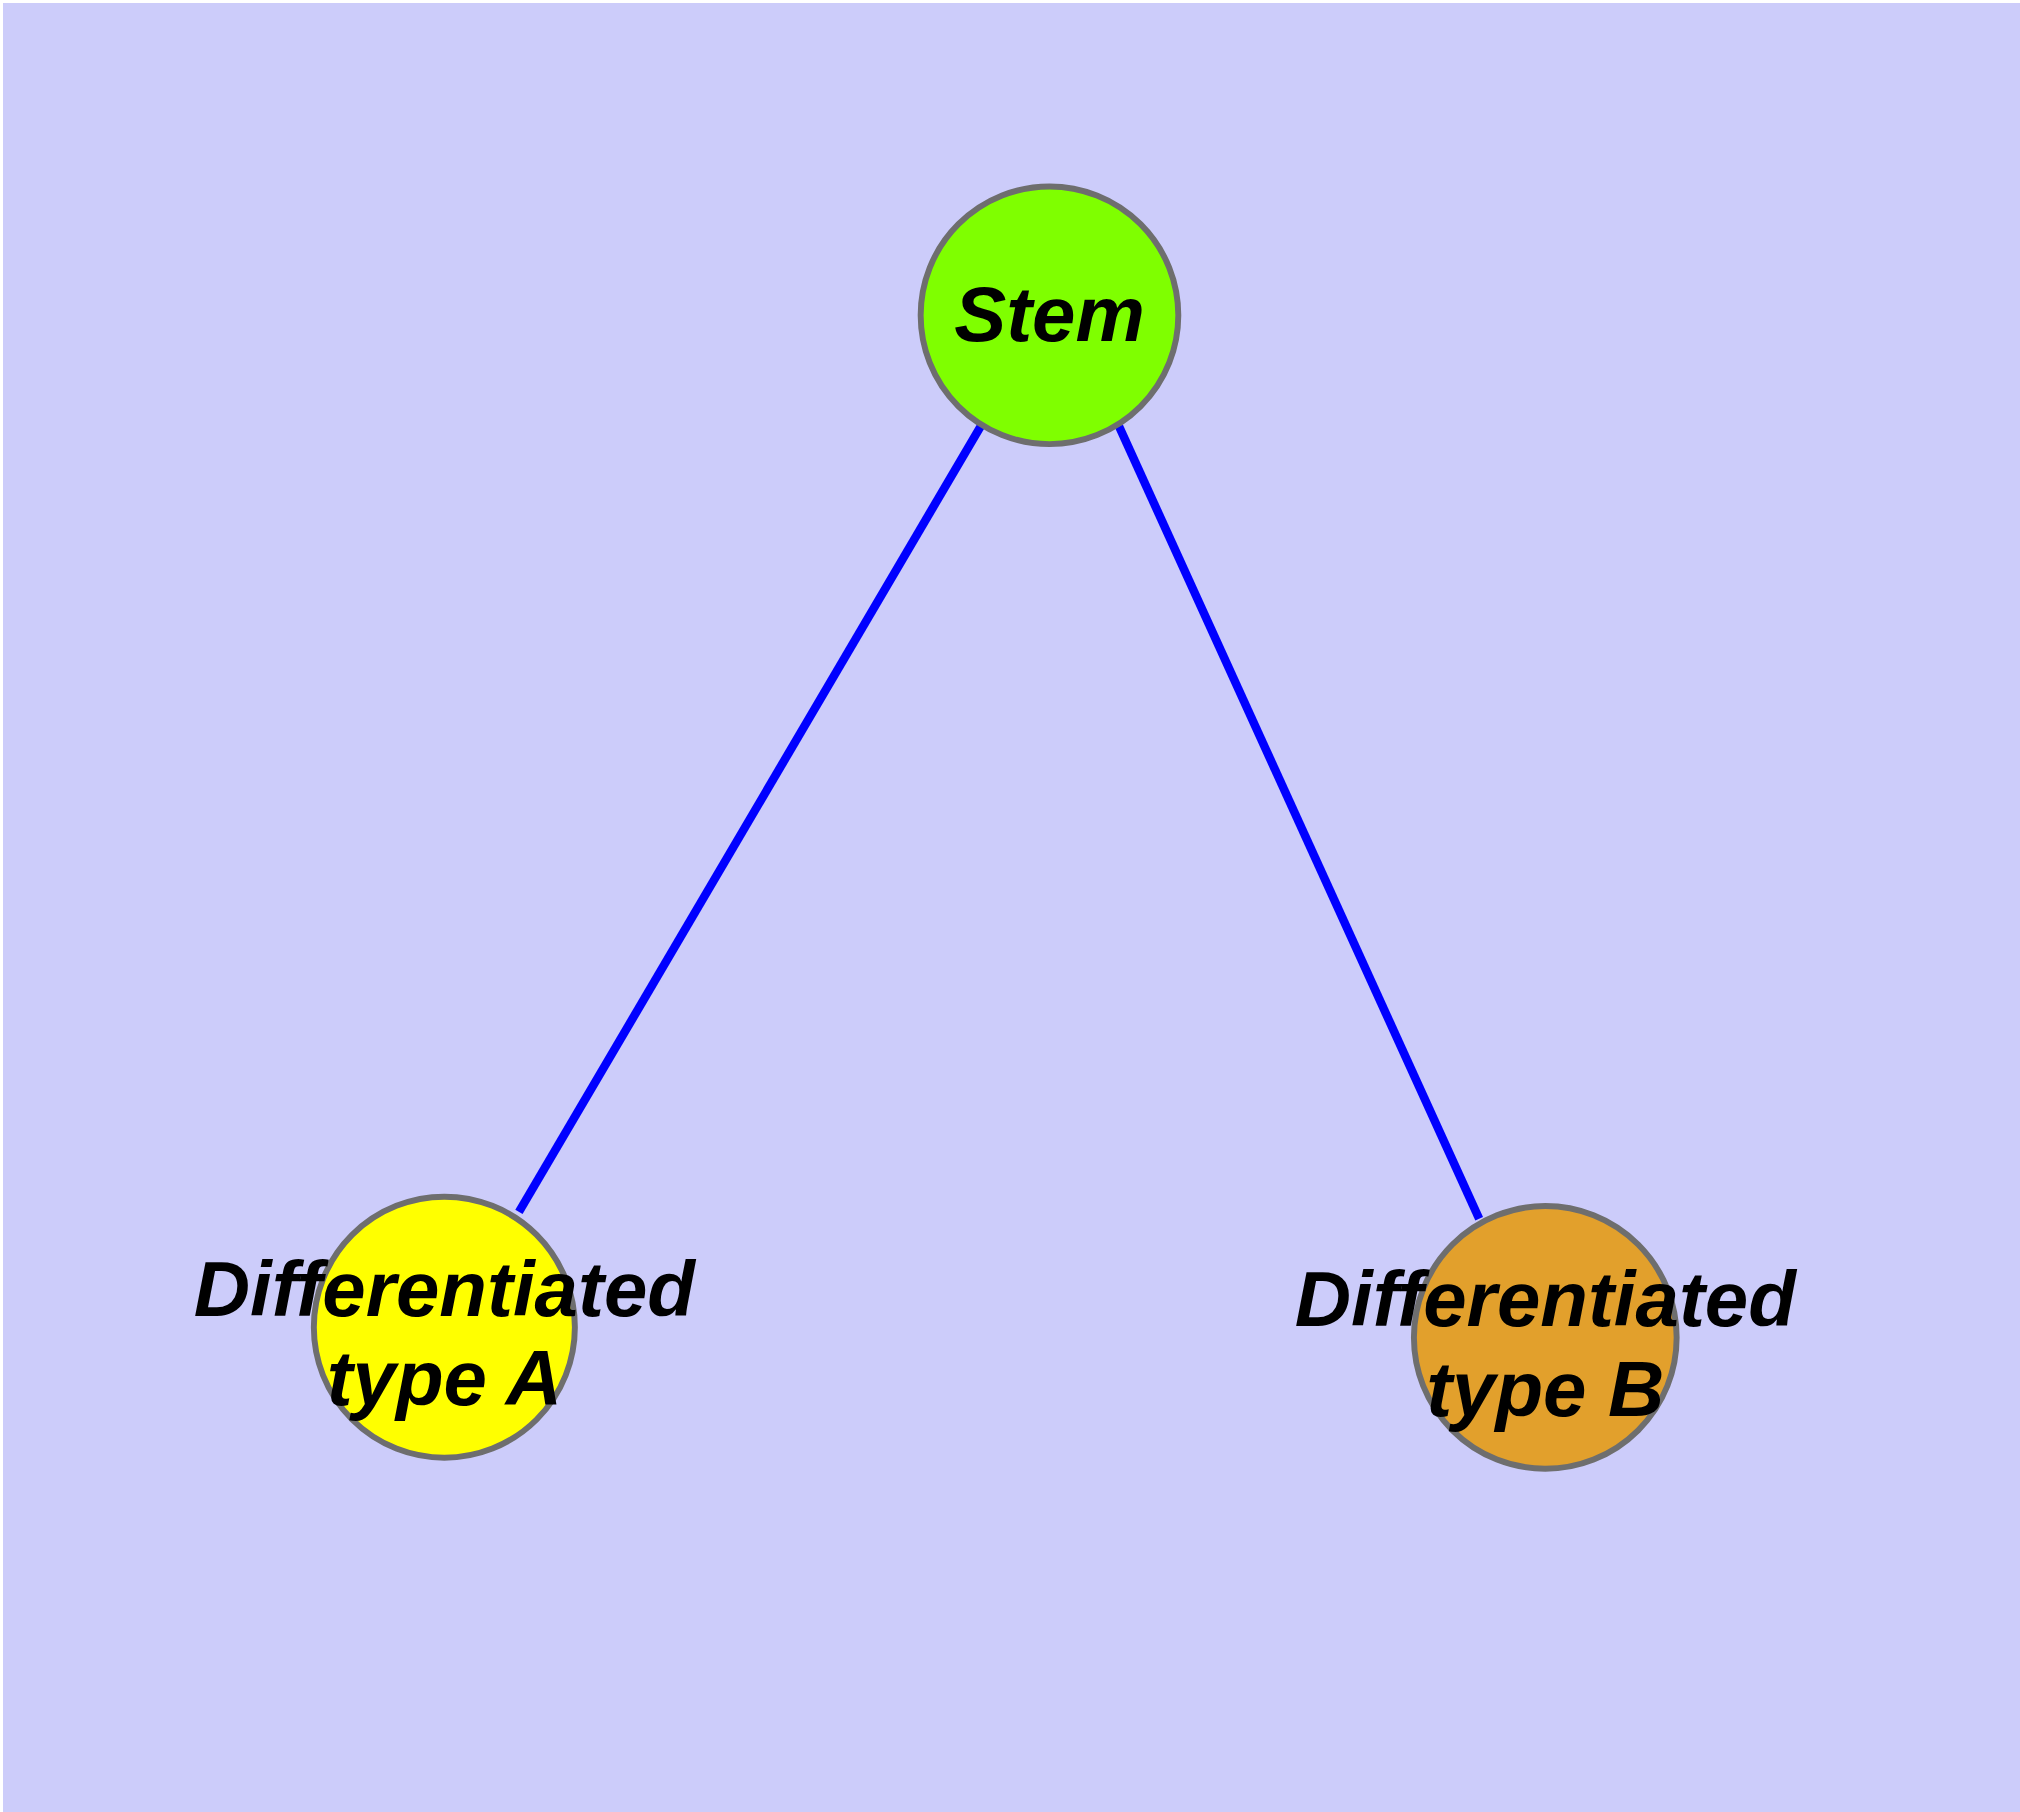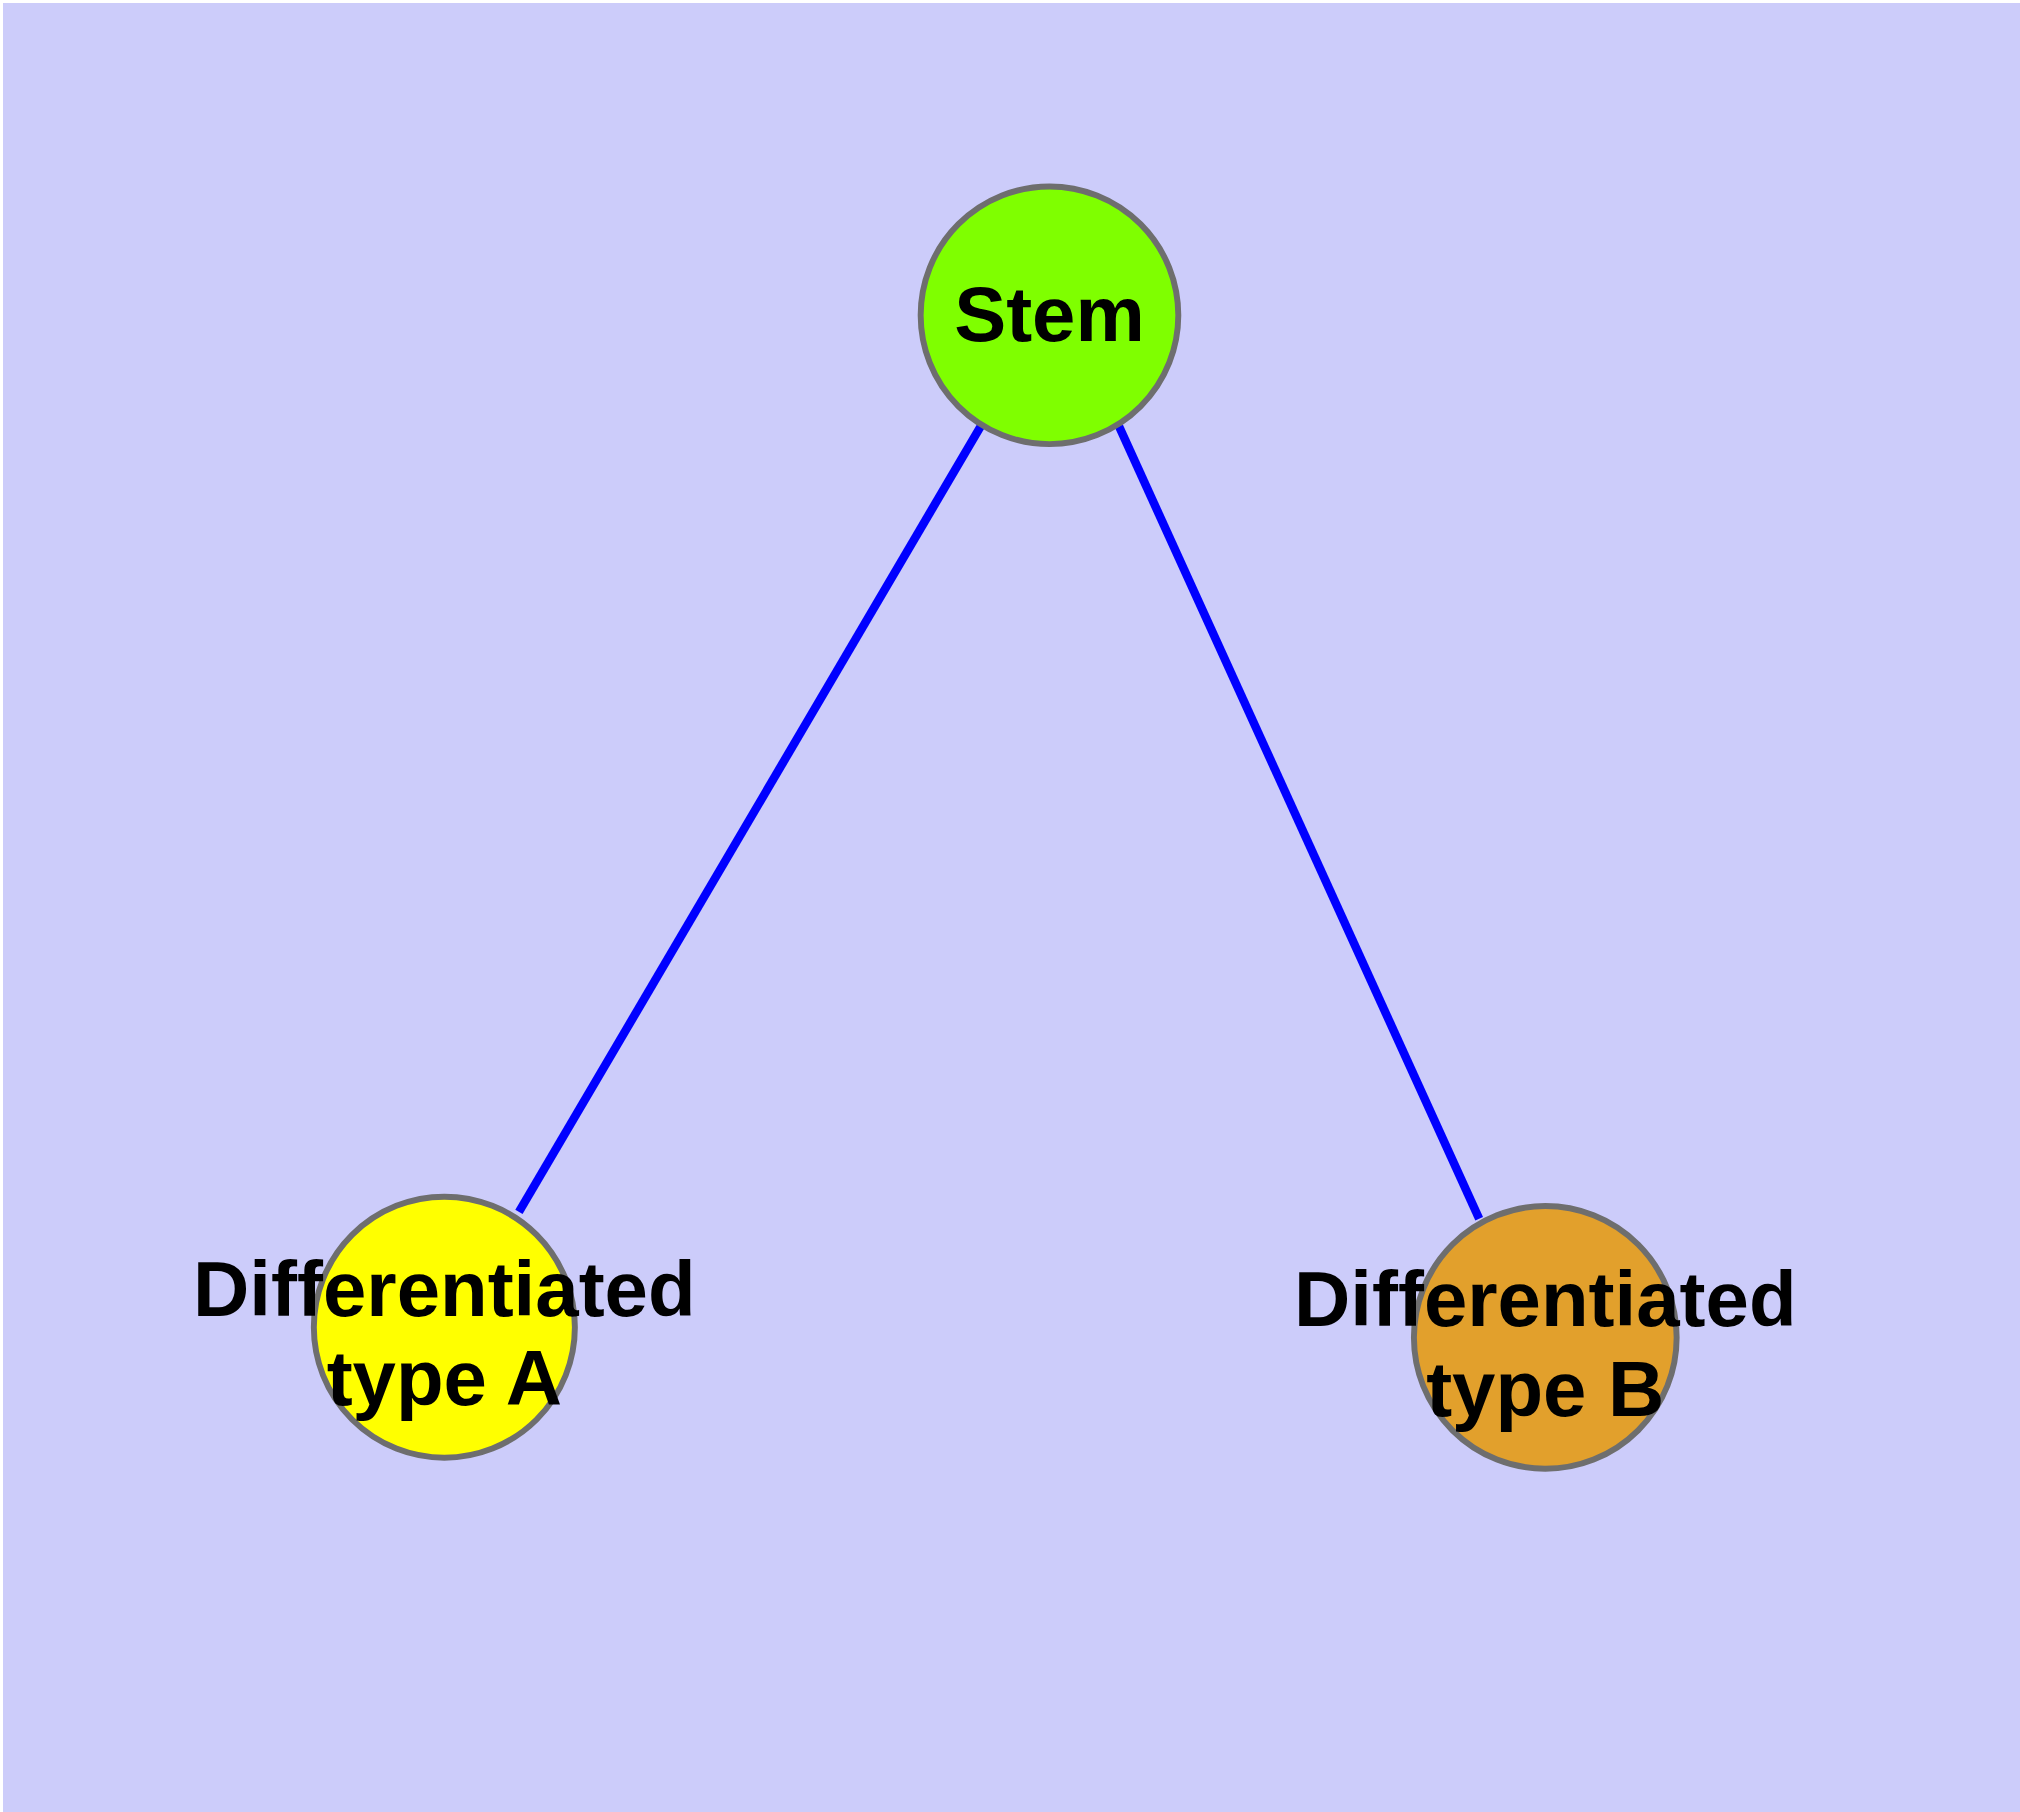--- a/index.html
+++ b/index.html
@@ -8,20 +8,21 @@
     padding: 0;
     background: #ffffff;
   }
   #canvas {
     position: relative;
     width: 2021px;
     height: 1812px;
     overflow: hidden;
     background: #ffffff;
     font-family: "Liberation Sans", "DejaVu Sans", sans-serif;
+    font-style: italic;
   }
   #plot-bg {
     position: absolute;
     left: 3.4px;
     top: 3.4px;
     width: 2017px;
     height: 1809px;
     background: #ccccfa;
   }
   #graph-svg {

